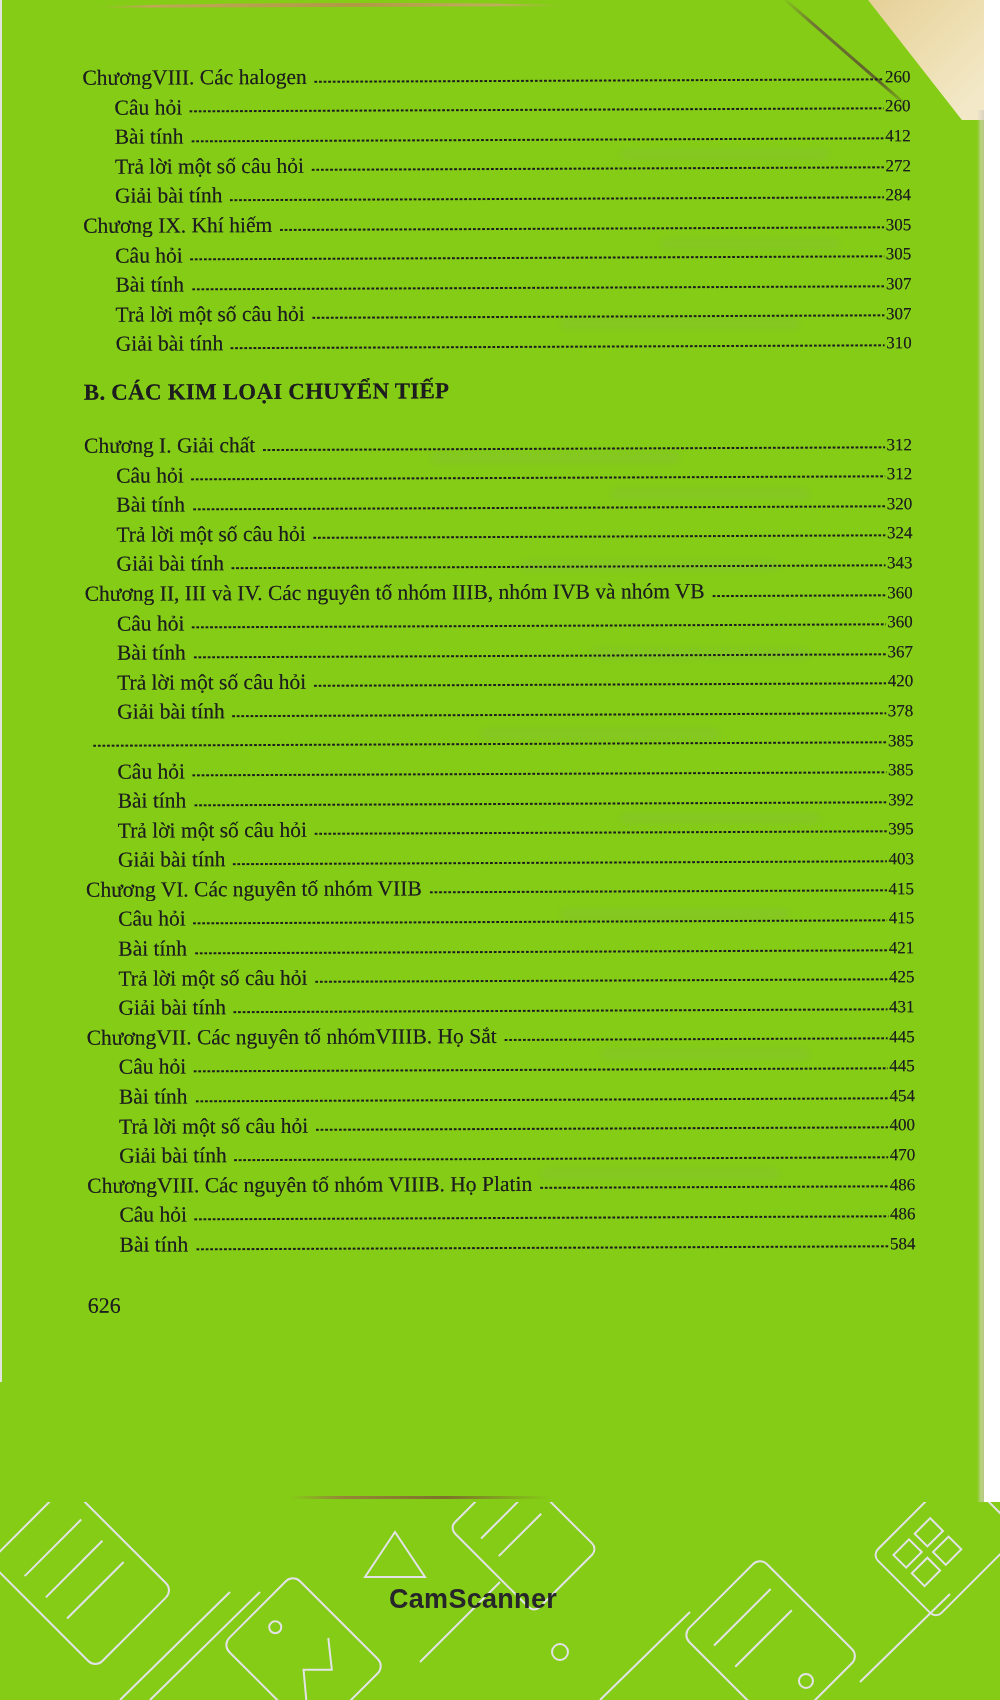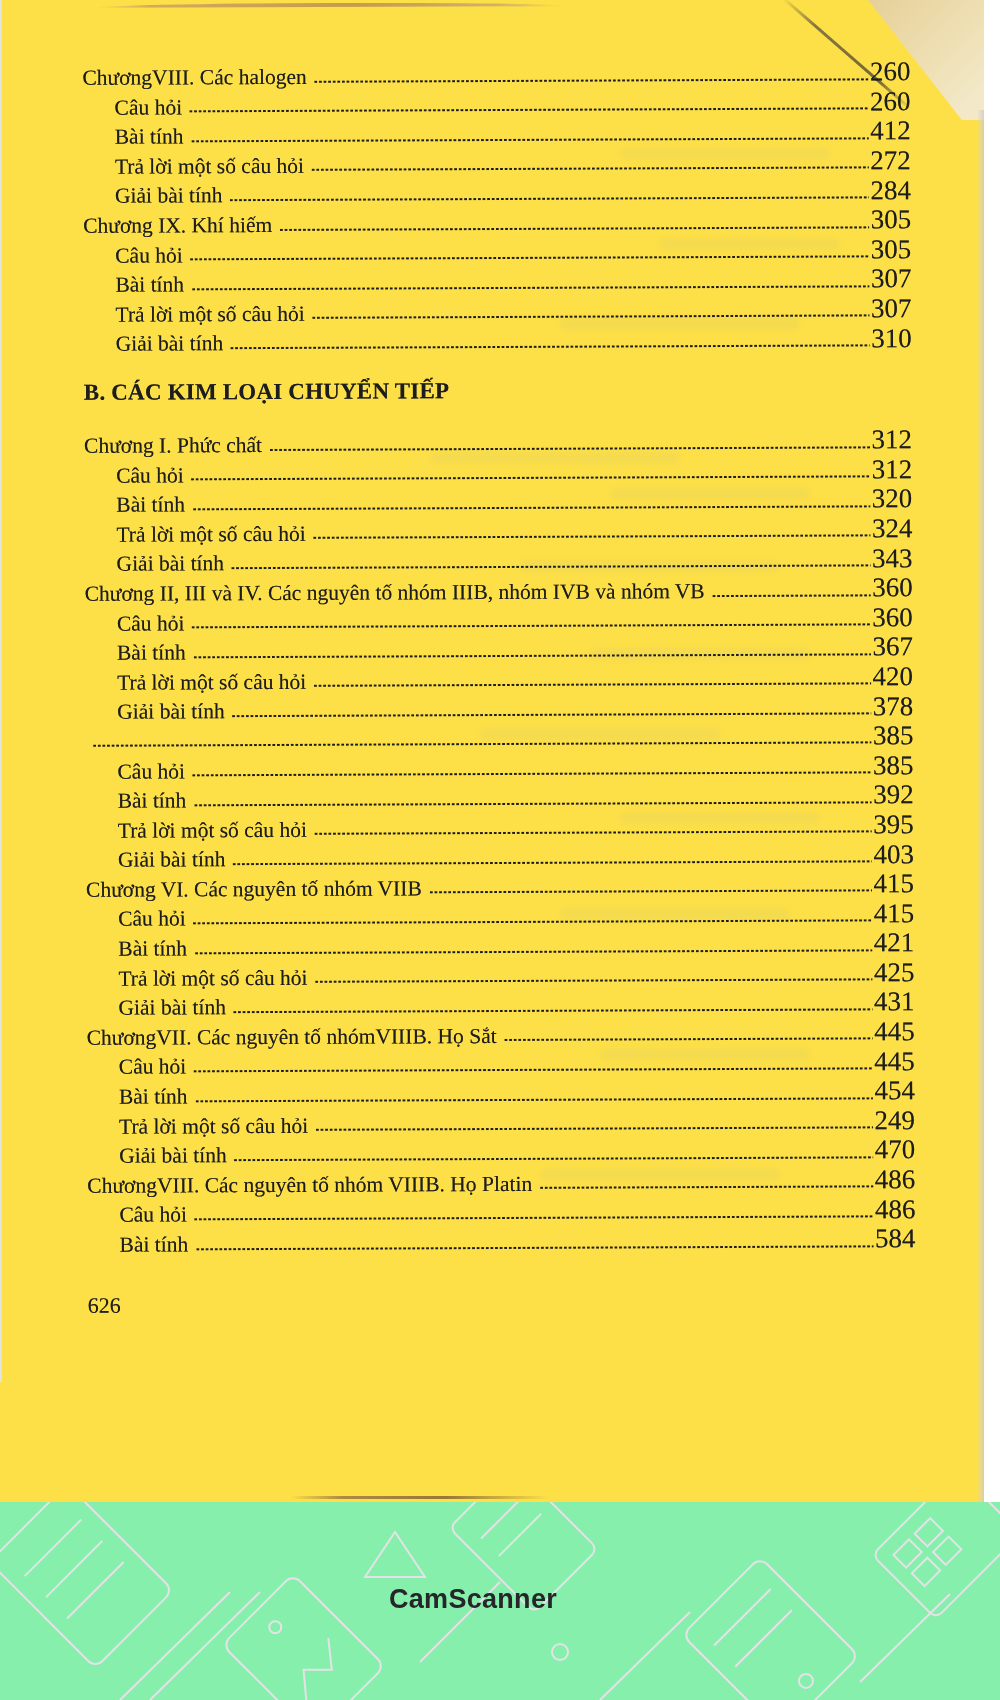--- a/index.html
+++ b/index.html
@@ -9,21 +9,21 @@
     font-family: "Liberation Serif", "DejaVu Serif", serif;
     overflow: hidden;
     position: relative;
   }
 
   
   .scan-page {
     position: absolute;
     left: 0; top: 0; right: 16px;
     height: 1502px;
-    background: #fde047;
+    background: #84cc16;
     overflow: hidden;
   }
 
   
   .left-edge {
     position: absolute; left: 0; top: 0; bottom: 120px;
     width: 2px; background: #e3e2df;
   }
 
   
@@ -100,21 +100,21 @@
     min-width: 14px;
     height: 6px;
     margin: 0 2px 4px 7px;
     align-self: flex-end;
     background-image: radial-gradient(circle at 2.2px 3px, #1c1c1e 1.15px, rgba(0,0,0,0) 1.45px);
     background-size: 4.6px 6px;
     background-repeat: repeat-x;
   }
   .toc-page {
     white-space: nowrap;
-    font-size: 27px;
+    font-size: 17px;
     line-height: 1.05;
   }
   .toc-heading {
     font-size: 23px;
     font-weight: 700;
     margin: 24px 0 22px 0;
     letter-spacing: .2px;
     text-shadow: 0 0 0.5px rgba(20,20,20,.6);
   }
   .folio {
@@ -122,21 +122,21 @@
     font-size: 22px;
     color: #1d1d1f;
     text-shadow: 0 0 0.4px rgba(20,20,20,.5);
   }
 
   
   .footer-band {
     position: absolute;
     left: 0; right: 0; bottom: 0;
     height: 198px;
-    background: #86efac;
+    background: #84cc16;
     overflow: hidden;
   }
   .doodles { position: absolute; inset: 0; }
   .brand {
     position: absolute;
     top: 82px; left: 0; width: 100%;
     text-align: center;
     transform: translateX(-27px);
     font-family: "Liberation Sans", "DejaVu Sans", sans-serif;
     font-weight: 700;
@@ -218,21 +218,21 @@
         <span class="dots"></span>
         <span class="toc-page">307</span>
       </div>
       <div class="toc-row level-1">
         <span class="toc-label">Giải bài tính</span>
         <span class="dots"></span>
         <span class="toc-page">310</span>
       </div>
       <div class="toc-heading">B. CÁC KIM LOẠI CHUYỂN TIẾP</div>
       <div class="toc-row">
-        <span class="toc-label">Chương I. Phức chất</span>
+        <span class="toc-label">Chương I. Giải chất</span>
         <span class="dots"></span>
         <span class="toc-page">312</span>
       </div>
       <div class="toc-row level-1">
         <span class="toc-label">Câu hỏi</span>
         <span class="dots"></span>
         <span class="toc-page">312</span>
       </div>
       <div class="toc-row level-1">
         <span class="toc-label">Bài tính</span>
@@ -334,21 +334,21 @@
         <span class="toc-page">445</span>
       </div>
       <div class="toc-row level-1">
         <span class="toc-label">Bài tính</span>
         <span class="dots"></span>
         <span class="toc-page">454</span>
       </div>
       <div class="toc-row level-1">
         <span class="toc-label">Trả lời một số câu hỏi</span>
         <span class="dots"></span>
-        <span class="toc-page">249</span>
+        <span class="toc-page">400</span>
       </div>
       <div class="toc-row level-1">
         <span class="toc-label">Giải bài tính</span>
         <span class="dots"></span>
         <span class="toc-page">470</span>
       </div>
       <div class="toc-row">
         <span class="toc-label">ChươngVIII. Các nguyên tố nhóm VIIIB. Họ Platin</span>
         <span class="dots"></span>
         <span class="toc-page">486</span>

